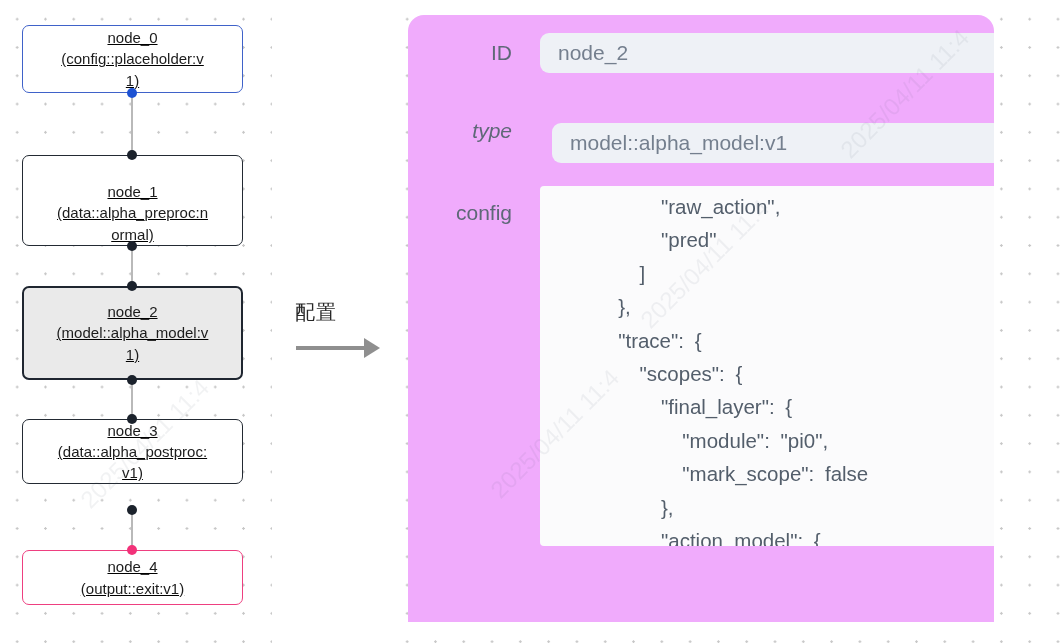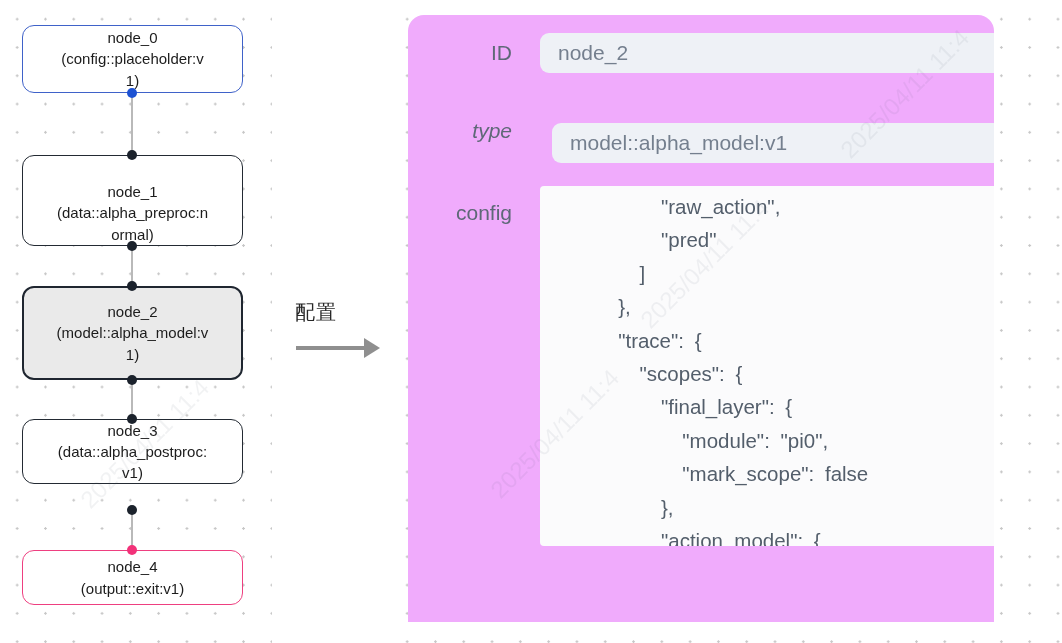--- a/index.html
+++ b/index.html
@@ -14,22 +14,22 @@
     background-image:radial-gradient(circle,#c7c7c7 1.2px,transparent 1.4px);
     background-size:28.3px 28.3px;
     background-position:3px 5px;
   }
   .dotzone.left{left:0;width:272px;}
   .dotzone.right{left:390px;width:672px;}
 
   
   .node{
     position:absolute;left:22px;width:221px;box-sizing:border-box;
-    background:#ffffff;border:1.6px solid #232a33;border-radius:12px;
-    display:flex;align-items:center;justify-content:center;
+    background:#ffffff;border:1.6px solid #232a33;border-radius:7px;
+    display:flex;align-items:center;justify-content:center;text-decoration:underline;
   }
   .node .node-text{
     width:154px;text-align:center;word-break:break-all;
     font-size:15px;line-height:1.42;color:#1c1c1c;
   }
   .node.v-input{border-color:#3f62c9;}
   .node.v-selected{background:#eaeaea;border:2.4px solid #1f2630;}
   .node.v-output{border-color:#ee3f80;}
 
   .port{position:absolute;left:127px;width:10px;height:10px;border-radius:50%;background:#1b222c;z-index:3;}

